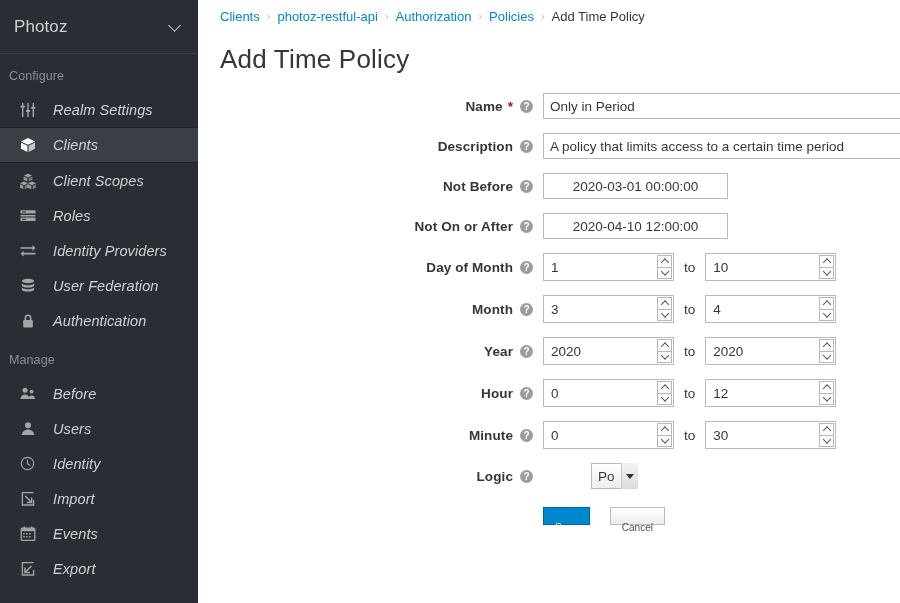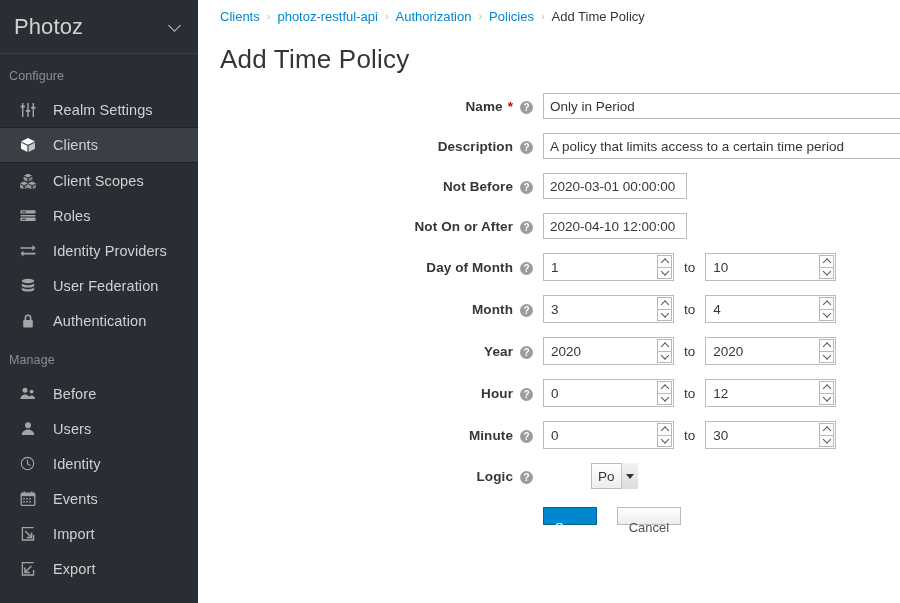--- a/index.html
+++ b/index.html
@@ -21,21 +21,21 @@
     overflow: hidden;
   }
   .realm-selector {
     height: 54px;
     display: flex; align-items: center;
     padding: 0 14px 0 14px;
     border-bottom: 1px solid #3b4044;
     cursor: pointer;
   }
   .realm-name {
-    font-size: 22px;
+    font-size: 17px;
     color: #d1d1d1;
     flex: 1;
     letter-spacing: .1px;
   }
   .chev {
     width: 13px; height: 13px;
     position: relative;
     margin-right: 2px;
   }
   .chev::before {
@@ -55,20 +55,21 @@
   }
   .nav-item {
     display: flex;
     align-items: center;
     height: 35px;
     padding-left: 20px;
     font-size: 14.5px;
     color: #d1d1d1;
     cursor: pointer;
     letter-spacing: .1px;
+    font-style: italic;
   }
   .nav-item.active {
     background: #393f44;
     border-top: 1px solid #1d2226;
     border-bottom: 1px solid #1d2226;
     height: 36px;
   }
   .nav-ico {
     width: 22px; height: 16px;
     margin-right: 11px;
@@ -127,21 +128,21 @@
   }
   .label {
     width: 345px;
     flex: 0 0 345px;
     text-align: right;
     font-size: 13.5px;
     font-weight: bold;
     color: #363636;
     padding-right: 10px;
     display: flex;
-    align-items: flex-end;
+    align-items: center;
     justify-content: flex-end;
     gap: 3px;
     letter-spacing: .1px;
   }
   .req { color: #cc0000; font-weight: bold; margin-left: 2px; }
   .help {
     display: inline-block;
     width: 13px; height: 13px;
     border-radius: 50%;
     background: #9c9c9c;
@@ -162,21 +163,21 @@
     height: 26px;
     border: 1px solid #bbb;
     background: #fff;
     font-size: 13.5px;
     color: #363636;
     padding: 0 6px;
     font-family: "Liberation Sans", sans-serif;
     outline: none;
   }
   input.txt.wide { width: 495px; }
-  input.txt.date { width: 144px; }
+  input.txt.date { width: 185px; text-align: center; }
 
   .spin-wrap {
     position: relative;
     display: inline-block;
     width: 131px;
     height: 28px;
   }
   .spin-wrap input {
     width: 131px;
     height: 28px;
@@ -254,21 +255,21 @@
   .sel-arrow::after {
     content: "";
     border-left: 4px solid transparent;
     border-right: 4px solid transparent;
     border-top: 5px solid #333;
   }
 
   .btn-row { margin-top: 9px; }
   .btn {
     height: 18px;
-    font-size: 13px;
+    font-size: 10px;
     padding: 8px 11px;
     border: 1px solid;
     cursor: pointer;
     font-family: "Liberation Sans", sans-serif;
     line-height: 24px;
   }
   .btn-primary {
     background: #0088ce;
     border-color: #00659c;
     color: #fff;
@@ -409,49 +410,49 @@
       </div>
 
       <div class="nav-item">
         <span class="nav-ico">
           <svg width="15" height="15" viewBox="0 0 16 16" fill="none" stroke="currentColor" stroke-width="1.2">
             <circle cx="8" cy="8" r="6.6"></circle>
             <path d="M8 4.2 V8.2 L10.6 9.8" stroke-linecap="round"></path>
           </svg>
         </span>
         <span>Identity</span>
+      </div>
+
+      <div class="nav-item">
+        <span class="nav-ico">
+          <svg width="16" height="16" viewBox="0 0 16 16" fill="none" stroke="currentColor" stroke-width="1.3">
+            <path d="M13.6 1.6 H2.4 V14 H13.6 V9"></path>
+            <path d="M5.2 5 L11.4 11.2" stroke-width="1.5"></path>
+            <path d="M11.6 6.6 V11.4 H6.8" stroke-width="1.5"></path>
+          </svg>
+        </span>
+        <span>Import</span>
       </div>
 
       <div class="nav-item">
         <span class="nav-ico">
           <svg width="16" height="16" viewBox="0 0 16 16" fill="currentColor">
             <rect x="1.2" y="2.2" width="13.6" height="12.2" rx="1" fill="none" stroke="currentColor" stroke-width="1.3"></rect>
             <rect x="1.2" y="2.2" width="13.6" height="3"></rect>
             <rect x="3.6" y="0.5" width="1.5" height="3"></rect>
               <rect x="10.9" y="0.5" width="1.5" height="3"></rect>
             <rect x="3.2" y="7" width="1.6" height="1.5"></rect>
               <rect x="6.2" y="7" width="1.6" height="1.5"></rect>
               <rect x="9.2" y="7" width="1.6" height="1.5"></rect>
             <rect x="3.2" y="10" width="1.6" height="1.5"></rect>
               <rect x="6.2" y="10" width="1.6" height="1.5"></rect>
               <rect x="9.2" y="10" width="1.6" height="1.5"></rect>
           </svg>
         </span>
         <span>Events</span>
-      </div>
-
-      <div class="nav-item">
-        <span class="nav-ico">
-          <svg width="16" height="16" viewBox="0 0 16 16" fill="none" stroke="currentColor" stroke-width="1.3">
-            <path d="M13.6 1.6 H2.4 V14 H13.6 V9"></path>
-            <path d="M5.2 5 L11.4 11.2" stroke-width="1.5"></path>
-            <path d="M11.6 6.6 V11.4 H6.8" stroke-width="1.5"></path>
-          </svg>
-        </span>
-        <span>Import</span>
       </div>
 
       <div class="nav-item">
         <span class="nav-ico">
           <svg width="16" height="16" viewBox="0 0 16 16" fill="none" stroke="currentColor" stroke-width="1.3">
             <path d="M13.6 1.6 H2.4 V14 H13.6 V9"></path>
             <path d="M11.4 5 L5.2 11.2" stroke-width="1.5"></path>
             <path d="M5 6.6 V11.4 H9.8" stroke-width="1.5"></path>
           </svg>
         </span>

